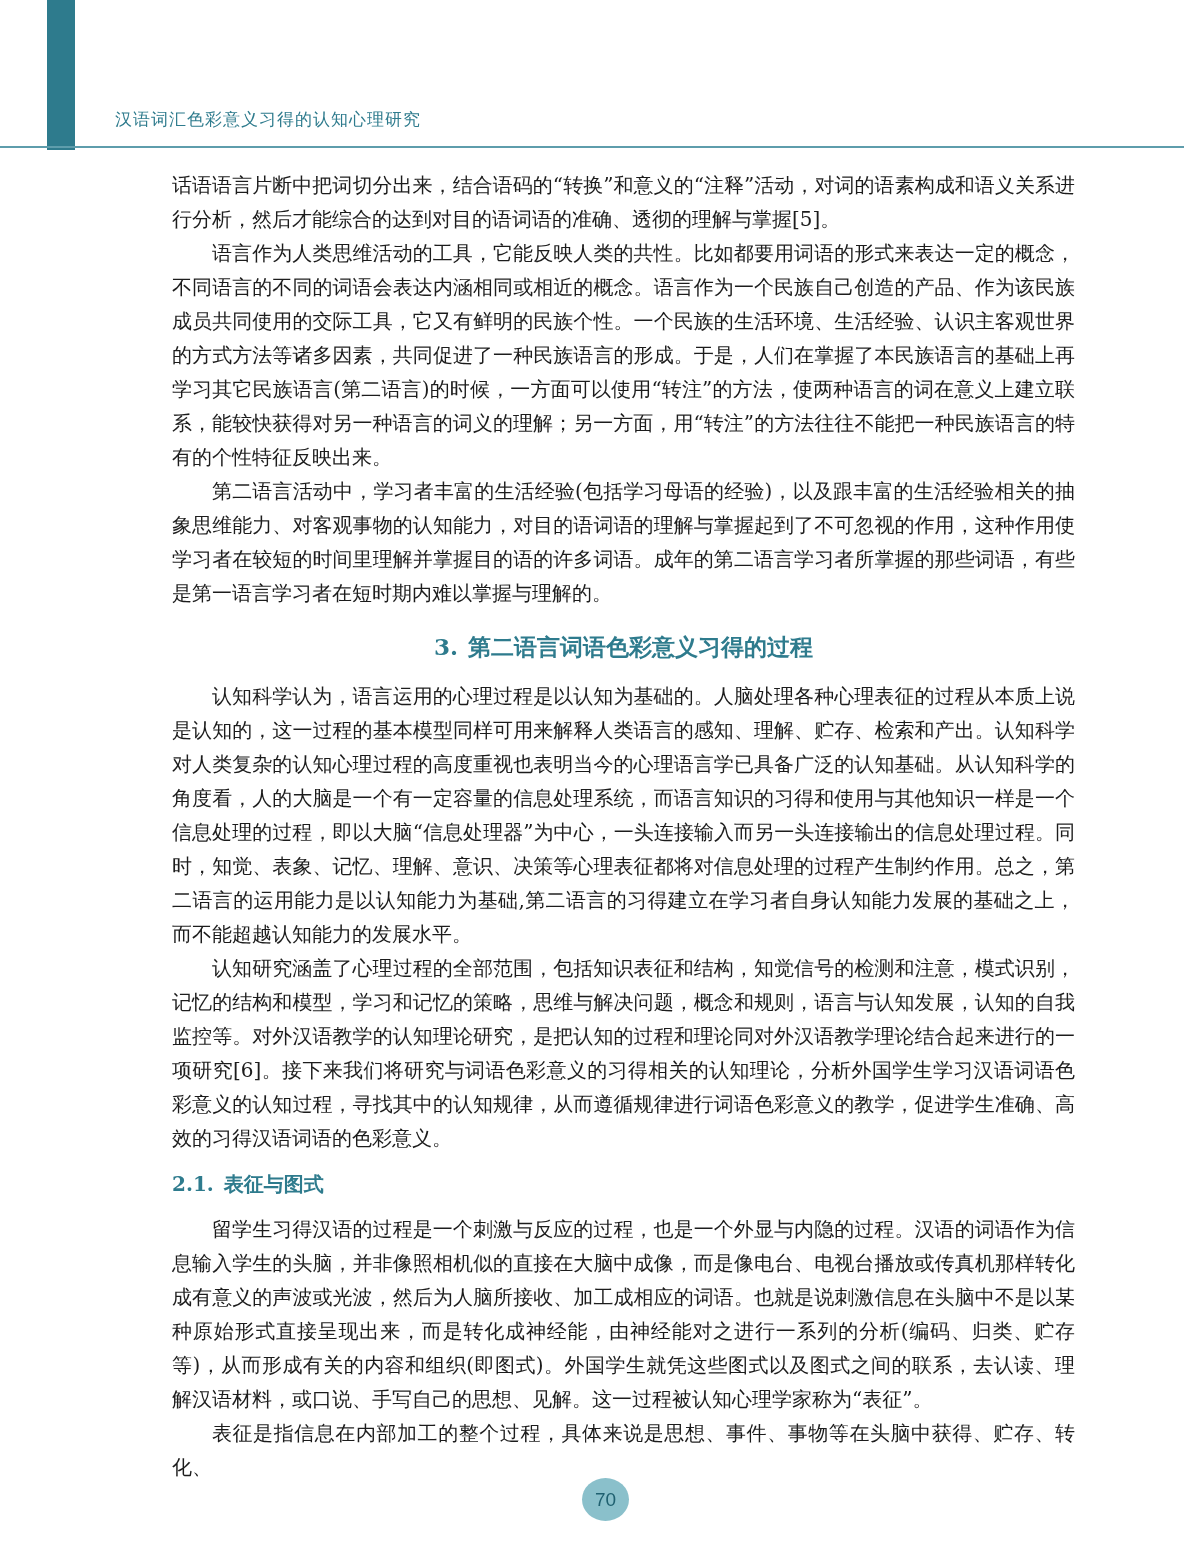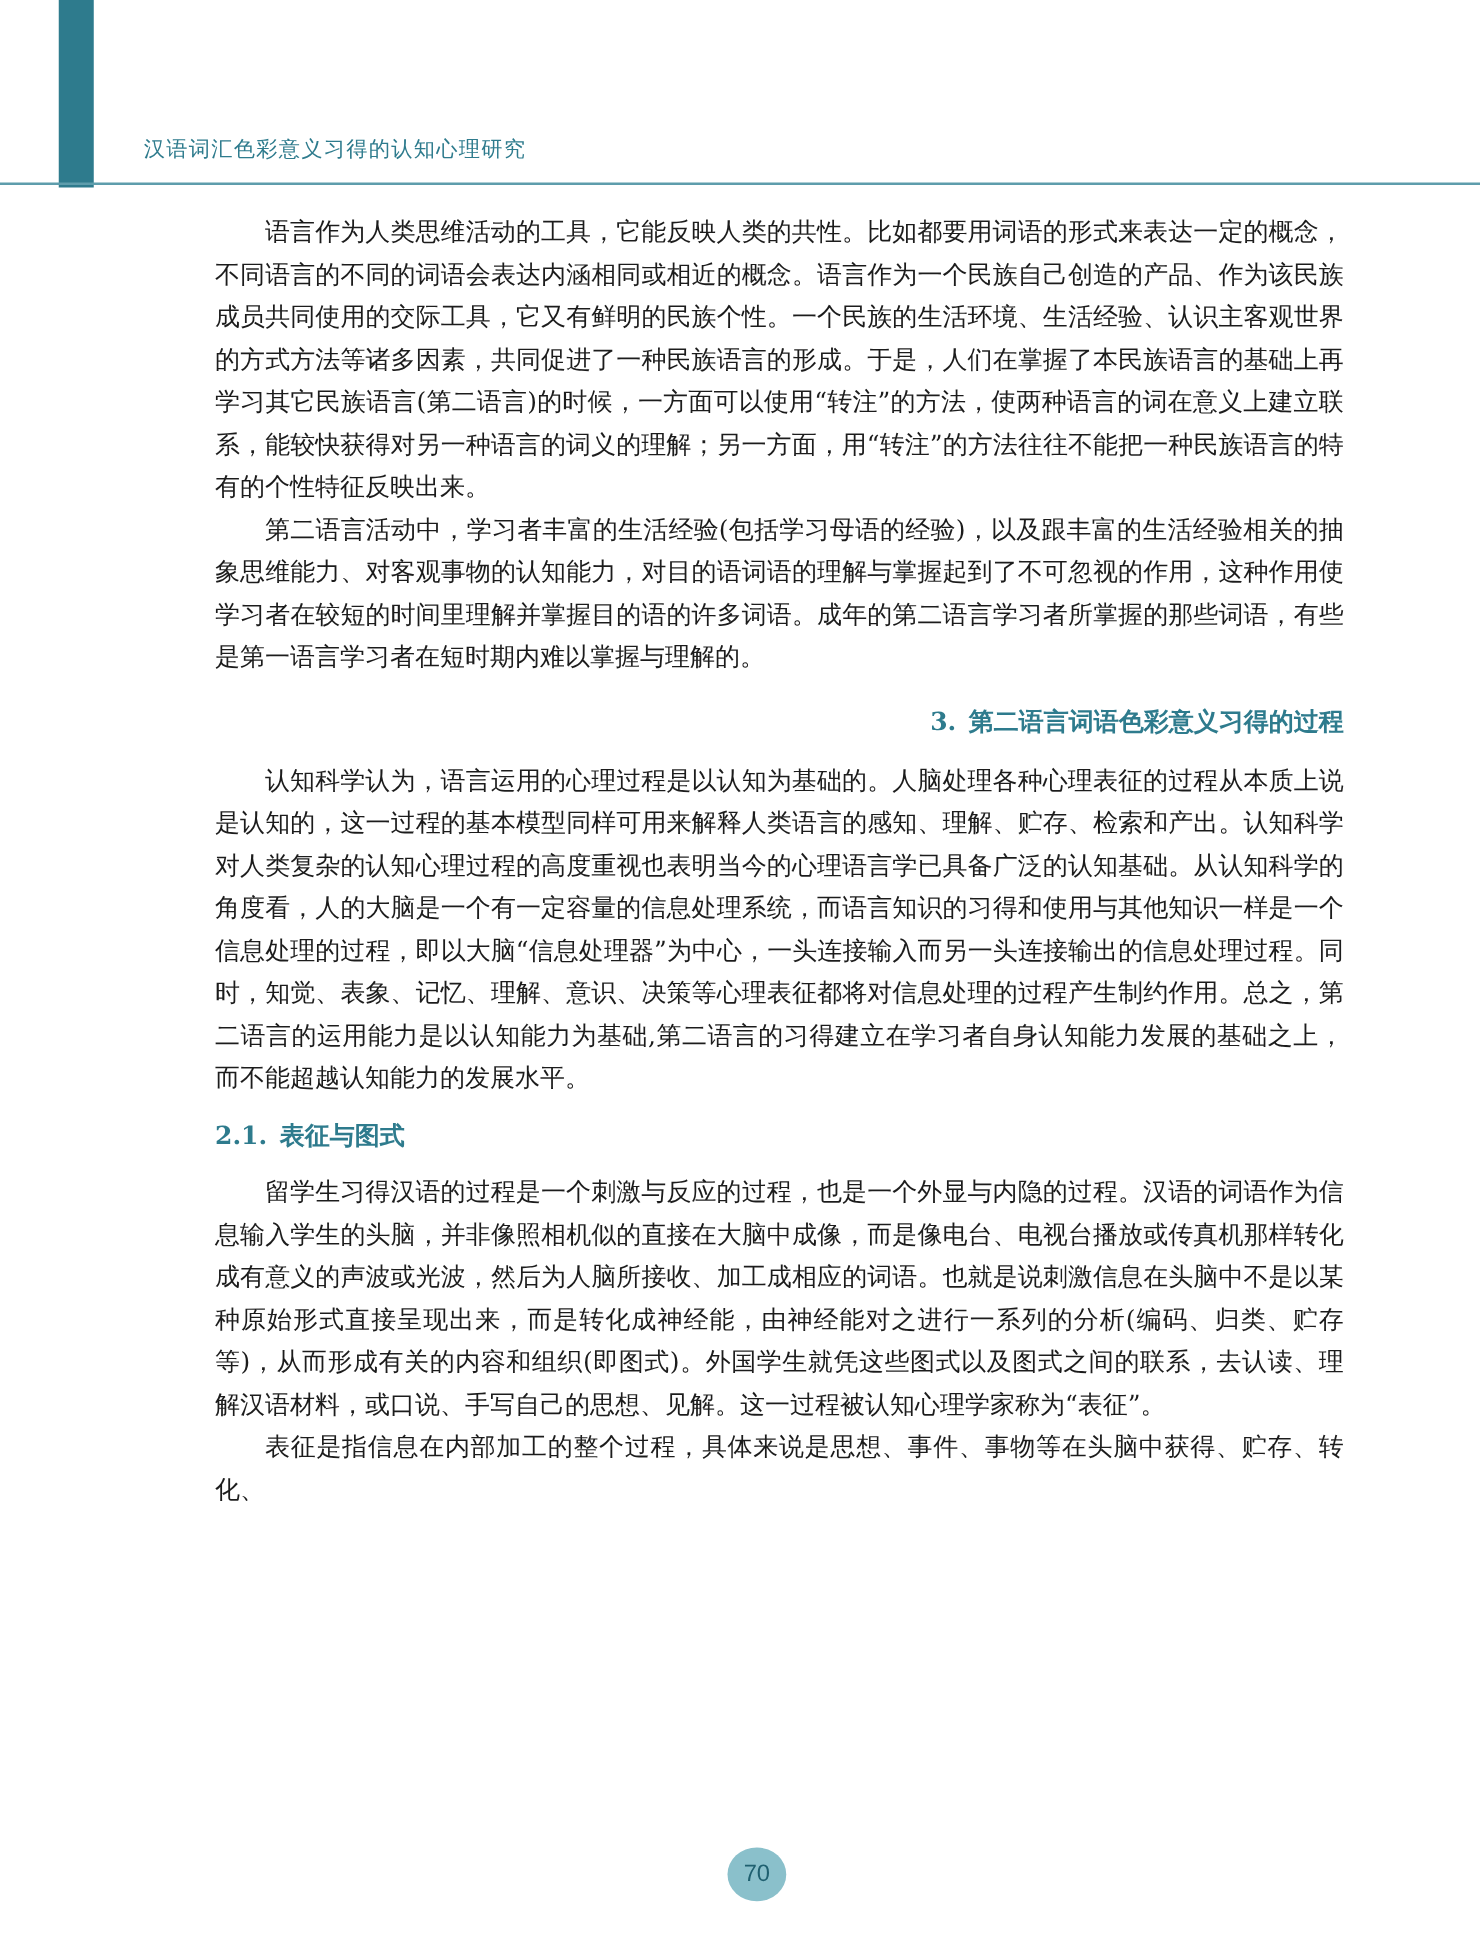--- a/index.html
+++ b/index.html
@@ -68,24 +68,24 @@
     margin: 16px 0 14px 0;
     font-family: "DejaVu Sans", "Liberation Sans", sans-serif;
     font-size: 20px;
     font-weight: bold;
     color: #2e7b8d;
     text-align: left;
   }
   .mainheading {
     margin: 22px 0 16px 0;
     font-family: "DejaVu Sans", "Liberation Sans", sans-serif;
-    font-size: 20px;
+    font-size: 23px;
     font-weight: bold;
     color: #2e7b8d;
-    text-align: right;
+    text-align: center;
   }
   .h-num {
     margin-right: 10px;
     font-family: "DejaVu Serif", "Liberation Serif", serif;
     font-weight: bold;
   }
   
   .page-number-badge {
     position: absolute;
     left: 582px;
@@ -108,32 +108,34 @@
 <div class="page">
 
   <div class="corner-accent"></div>
 
   <div class="running-header">汉语词汇色彩意义习得的认知心理研究</div>
 
   <div class="header-rule"></div>
 
   <div class="article">
 
+    <p class="no-indent">话语语言片断中把词切分出来，结合语码的“转换”和意义的“注释”活动，对词的语素构成和语义关系进行分析，然后才能综合的达到对目的语词语的准确、透彻的理解与掌握[5]。</p>
 
 
     <p>语言作为人类思维活动的工具，它能反映人类的共性。比如都要用词语的形式来表达一定的概念，不同语言的不同的词语会表达内涵相同或相近的概念。语言作为一个民族自己创造的产品、作为该民族成员共同使用的交际工具，它又有鲜明的民族个性。一个民族的生活环境、生活经验、认识主客观世界的方式方法等诸多因素，共同促进了一种民族语言的形成。于是，人们在掌握了本民族语言的基础上再学习其它民族语言(第二语言)的时候，一方面可以使用“转注”的方法，使两种语言的词在意义上建立联系，能较快获得对另一种语言的词义的理解；另一方面，用“转注”的方法往往不能把一种民族语言的特有的个性特征反映出来。</p>
 
     <p>第二语言活动中，学习者丰富的生活经验(包括学习母语的经验)，以及跟丰富的生活经验相关的抽象思维能力、对客观事物的认知能力，对目的语词语的理解与掌握起到了不可忽视的作用，这种作用使学习者在较短的时间里理解并掌握目的语的许多词语。成年的第二语言学习者所掌握的那些词语，有些是第一语言学习者在短时期内难以掌握与理解的。</p>
 
     <h2 class="mainheading">
       <span class="h-num">3.</span><span>第二语言词语色彩意义习得的过程</span>
     </h2>
 
     <p>认知科学认为，语言运用的心理过程是以认知为基础的。人脑处理各种心理表征的过程从本质上说是认知的，这一过程的基本模型同样可用来解释人类语言的感知、理解、贮存、检索和产出。认知科学对人类复杂的认知心理过程的高度重视也表明当今的心理语言学已具备广泛的认知基础。从认知科学的角度看，人的大脑是一个有一定容量的信息处理系统，而语言知识的习得和使用与其他知识一样是一个信息处理的过程，即以大脑“信息处理器”为中心，一头连接输入而另一头连接输出的信息处理过程。同时，知觉、表象、记忆、理解、意识、决策等心理表征都将对信息处理的过程产生制约作用。总之，第二语言的运用能力是以认知能力为基础,第二语言的习得建立在学习者自身认知能力发展的基础之上，而不能超越认知能力的发展水平。</p>
 
+    <p>认知研究涵盖了心理过程的全部范围，包括知识表征和结构，知觉信号的检测和注意，模式识别，记忆的结构和模型，学习和记忆的策略，思维与解决问题，概念和规则，语言与认知发展，认知的自我监控等。对外汉语教学的认知理论研究，是把认知的过程和理论同对外汉语教学理论结合起来进行的一项研究[6]。接下来我们将研究与词语色彩意义的习得相关的认知理论，分析外国学生学习汉语词语色彩意义的认知过程，寻找其中的认知规律，从而遵循规律进行词语色彩意义的教学，促进学生准确、高效的习得汉语词语的色彩意义。</p>
 
     <h2 class="subheading">
       <span class="h-num">2.1.</span><span>表征与图式</span>
     </h2>
 
     <p>留学生习得汉语的过程是一个刺激与反应的过程，也是一个外显与内隐的过程。汉语的词语作为信息输入学生的头脑，并非像照相机似的直接在大脑中成像，而是像电台、电视台播放或传真机那样转化成有意义的声波或光波，然后为人脑所接收、加工成相应的词语。也就是说刺激信息在头脑中不是以某种原始形式直接呈现出来，而是转化成神经能，由神经能对之进行一系列的分析(编码、归类、贮存等)，从而形成有关的内容和组织(即图式)。外国学生就凭这些图式以及图式之间的联系，去认读、理解汉语材料，或口说、手写自己的思想、见解。这一过程被认知心理学家称为“表征”。</p>
 
     <p>表征是指信息在内部加工的整个过程，具体来说是思想、事件、事物等在头脑中获得、贮存、转化、</p>
 
   </div>

